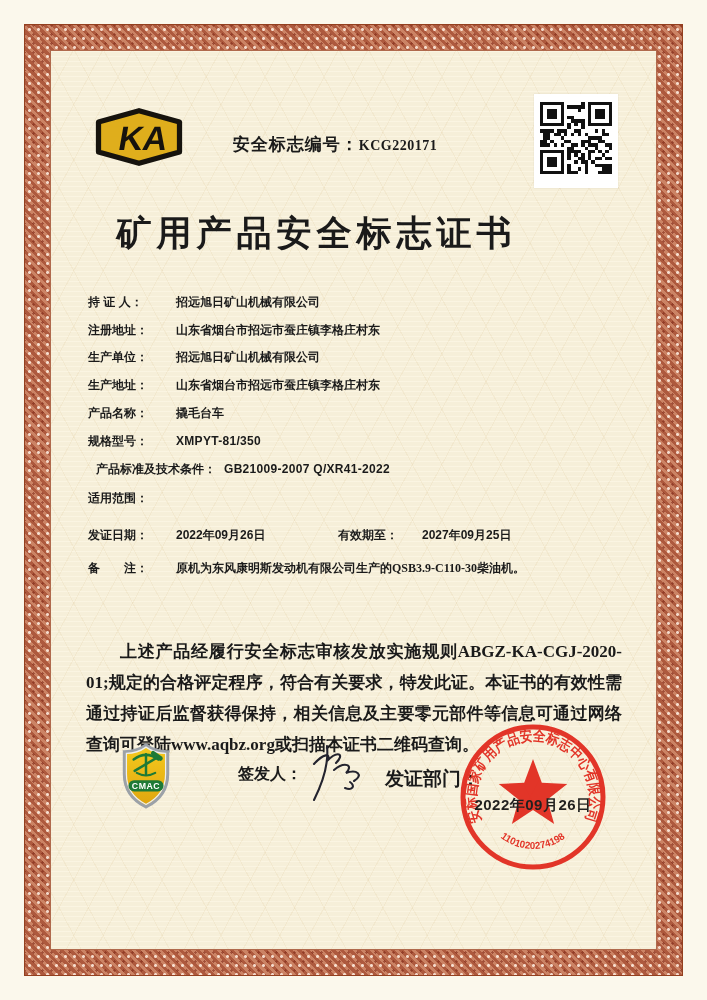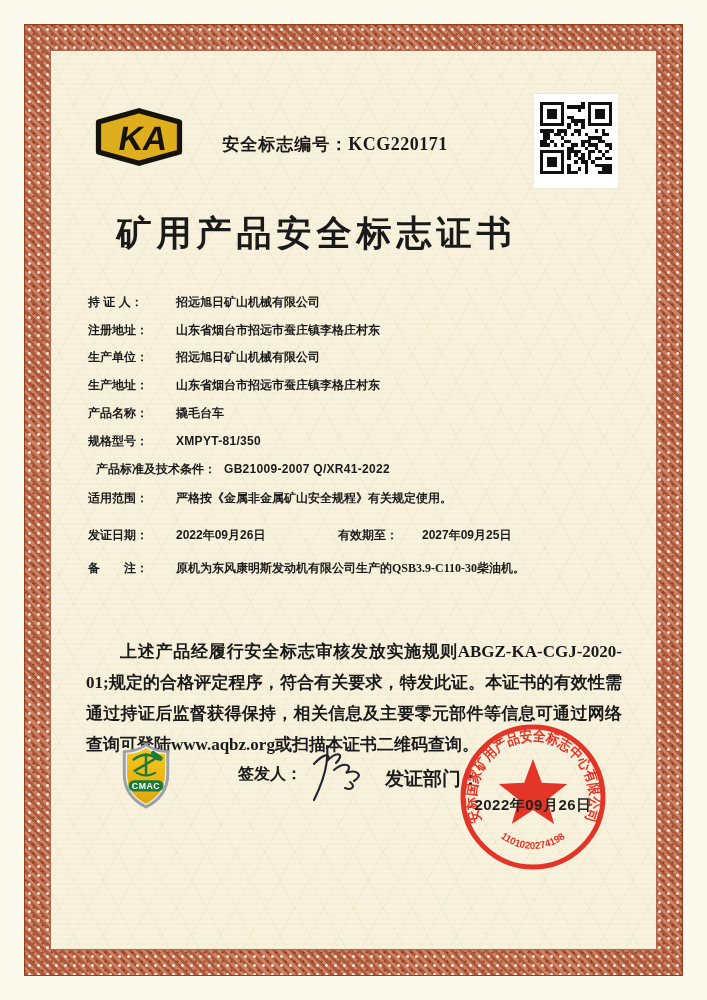--- a/index.html
+++ b/index.html
@@ -18,21 +18,21 @@
       repeating-linear-gradient(62deg, rgba(213,184,128,0.13) 0 1px, transparent 1px 26px),
       repeating-linear-gradient(-62deg, rgba(213,184,128,0.13) 0 1px, transparent 1px 26px),
       repeating-linear-gradient(180deg, rgba(255,250,235,0.5) 0 1px, transparent 1px 5px);}
 
   .abs{position:absolute;}
 
   
   .ka-logo{left:90px;top:107px;width:98px;height:60px;}
   .cert-no{left:190px;top:133px;width:290px;text-align:center;font-size:17px;
            font-family:"Liberation Serif",serif;font-weight:600;letter-spacing:1px;}
-  .cert-no .num{font-family:"Liberation Serif",serif;font-size:18px;letter-spacing:0.5px;}
+  .cert-no .num{font-family:"Liberation Serif",serif;font-size:14px;letter-spacing:0.5px;}
   .qr-box{left:534px;top:94px;width:84px;height:94px;background:#fff;box-shadow:0 0 1px rgba(0,0,0,0.15);}
   .qr-box svg{position:absolute;left:6px;top:8px;width:72px;height:72px;shape-rendering:crispEdges;fill:#111;}
 
   
   .title{left:0;top:210px;width:633px;text-align:center;font-size:35px;font-weight:700;
          font-family:"Liberation Serif",serif;letter-spacing:5px;}
 
   
   .row{position:absolute;left:88px;right:40px;font-size:12px;line-height:21px;display:flex;align-items:flex-start;}
   .row .label{font-weight:700;flex:0 0 88px;white-space:nowrap;}
@@ -323,21 +323,20 @@
 <div class="row r5 latin">
   <span class="label">规格型号：</span>
   <span class="value">XMPYT-81/350</span>
 </div>
 <div class="row r6 latin long">
   <span class="label">产品标准及技术条件：</span>
   <span class="value">GB21009-2007 Q/XR41-2022</span>
 </div>
 <div class="row r7">
   <span class="label">适用范围：</span>
-  <span class="value">严格按《金属非金属矿山安全规程》有关规定使用。</span>
 </div>
 <div class="row rv">
   <span class="label">发证日期：</span>
   <span class="value value1">2022年09月26日</span>
   <span class="label2">有效期至：</span>
   <span class="value">2027年09月25日</span>
 </div>
 <div class="row r8">
   <span class="label">备　　注：</span>
   <span class="value">原机为东风康明斯发动机有限公司生产的QSB3.9-C110-30柴油机。</span>

